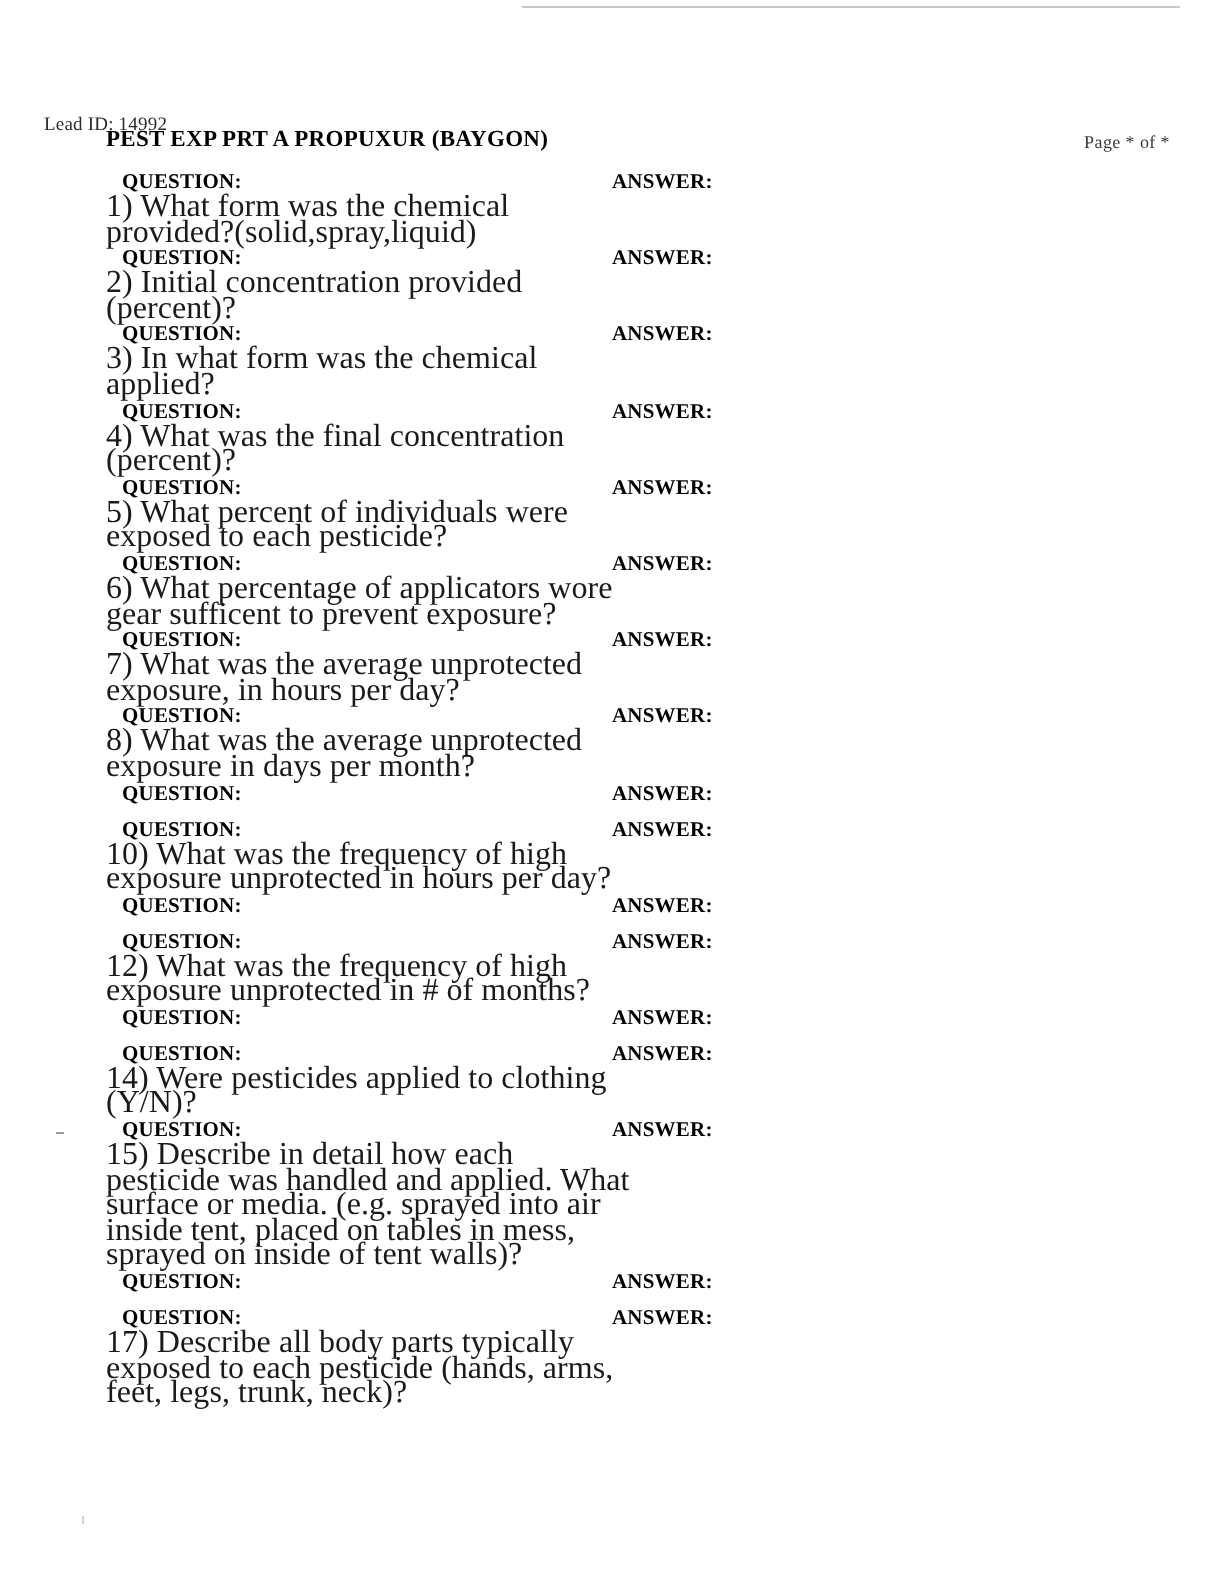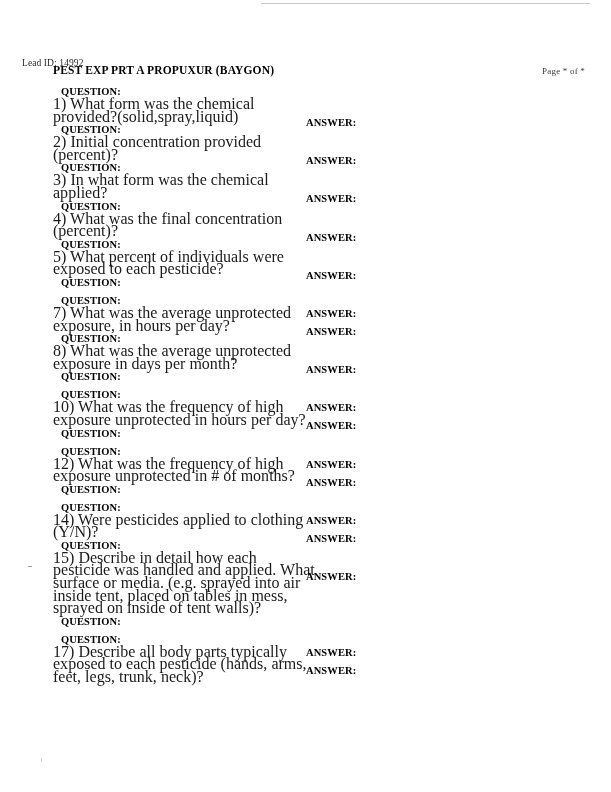--- a/index.html
+++ b/index.html
@@ -96,21 +96,20 @@
     vertical-align: top;
   }
 
   .qa-answer {
     position: absolute;
     left: 251px;
     top: 0;
     width: 275px;
     display: inline-block;
     vertical-align: top;
-    margin-top: 31px;
   }
 
   .label-question,
   .label-answer {
     font-weight: bold;
     font-size: 10.5px;
     letter-spacing: 0.1px;
     color: #000000;
     display: block;
     line-height: 13px;
@@ -194,21 +193,21 @@
             <span class="answer-text"></span>
           </div></div>
         <div class="qa-row"><div class="qa-question"><span class="label-question">QUESTION:</span><span class="question-text">4) What was the final concentration (percent)?</span></div><div class="qa-answer">
             <span class="label-answer">ANSWER:</span>
             <span class="answer-text"></span>
           </div></div>
         <div class="qa-row"><div class="qa-question"><span class="label-question">QUESTION:</span><span class="question-text">5) What percent of individuals were exposed to each pesticide?</span></div><div class="qa-answer">
             <span class="label-answer">ANSWER:</span>
             <span class="answer-text"></span>
           </div></div>
-        <div class="qa-row"><div class="qa-question"><span class="label-question">QUESTION:</span></div><div class="qa-answer">
+        <div class="qa-row"><div class="qa-question"><span class="label-question">QUESTION:</span><span class="question-text">6) What percentage of applicators wore gear sufficent to prevent exposure?</span></div><div class="qa-answer">
             <span class="label-answer">ANSWER:</span>
             <span class="answer-text"></span>
           </div></div>
         <div class="qa-row"><div class="qa-question"><span class="label-question">QUESTION:</span><span class="question-text">7) What was the average unprotected exposure, in hours per day?</span></div><div class="qa-answer">
             <span class="label-answer">ANSWER:</span>
             <span class="answer-text"></span>
           </div></div>
         <div class="qa-row"><div class="qa-question"><span class="label-question">QUESTION:</span><span class="question-text">8) What was the average unprotected exposure in days per month?</span></div><div class="qa-answer">
             <span class="label-answer">ANSWER:</span>
             <span class="answer-text"></span>

